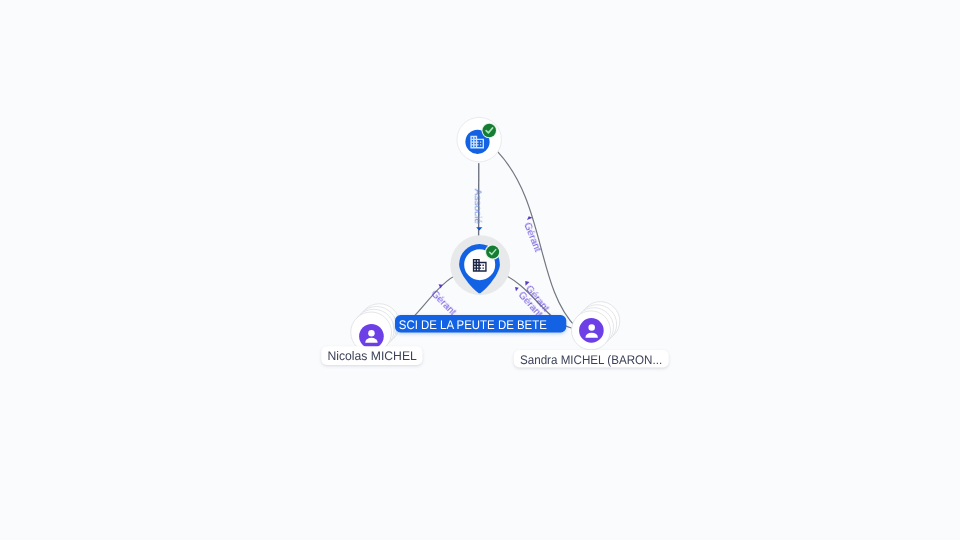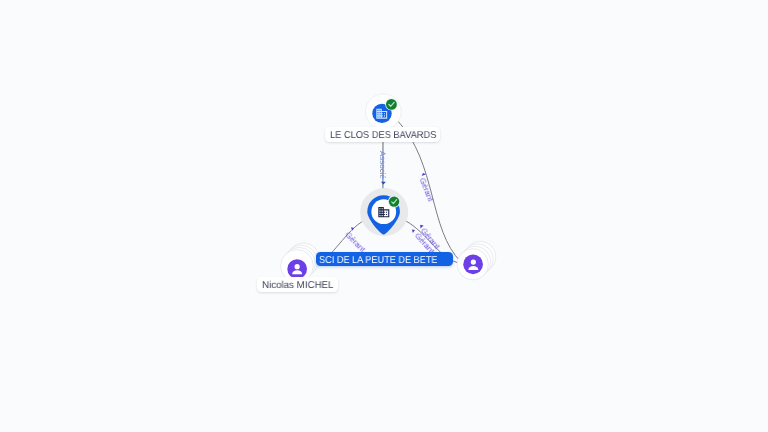--- a/index.html
+++ b/index.html
@@ -103,26 +103,26 @@
     <circle cx="477.7" cy="259.4" r="15.6" fill="#ffffff" stroke="#dfe1e6" stroke-width="0.7"></circle>
     <circle cx="475.2" cy="261.8" r="15.6" fill="#ffffff" stroke="#dfe1e6" stroke-width="0.7"></circle>
     <circle cx="472.8" cy="264.3" r="15.6" fill="#ffffff" stroke="#dfe1e6" stroke-width="0.7"></circle>
     <circle cx="473.1" cy="264.3" r="9.85" fill="#6c40e6"></circle>
     <g transform="translate(473.35,264.65)" fill="#ffffff">
       <circle cx="0" cy="-2.6" r="2.6"></circle>
       <path d="M -5.0 5.45 A 5.0 4.0 0 0 1 5.0 5.45 Z"></path>
     </g>
   </svg>
 
-  <div class="nodelabel" style="left:324.6px;top:126.6px;width:115.3px;height:15.7px;">
-    <span style="left:5.2px;top:4.7px;transform:scaleX(0.928)">LE CLOS DES BAVARDS</span>
-  </div>
 
   <div class="nodelabel sel" style="left:316.1px;top:235.9px;width:136.6px;height:14.4px;margin-top:16px;">
     <span style="left:3.3px;top:4.0px;transform:scaleX(0.915)">SCI DE LA PEUTE DE BETE</span>
   </div>
 
   <div class="nodelabel" style="left:256.5px;top:277px;width:81px;height:14.5px;">
     <span style="left:5.2px;top:4.0px;transform:scaleX(0.974)">Nicolas MICHEL</span>
   </div>
 
+  <div class="nodelabel" style="left:411.1px;top:280.3px;width:123.7px;height:13.4px;">
+    <span style="left:5.4px;top:3.5px;transform:scaleX(0.929)">Sandra MICHEL (BARON...</span>
+  </div>
 
 </div>
 
 </body></html>

